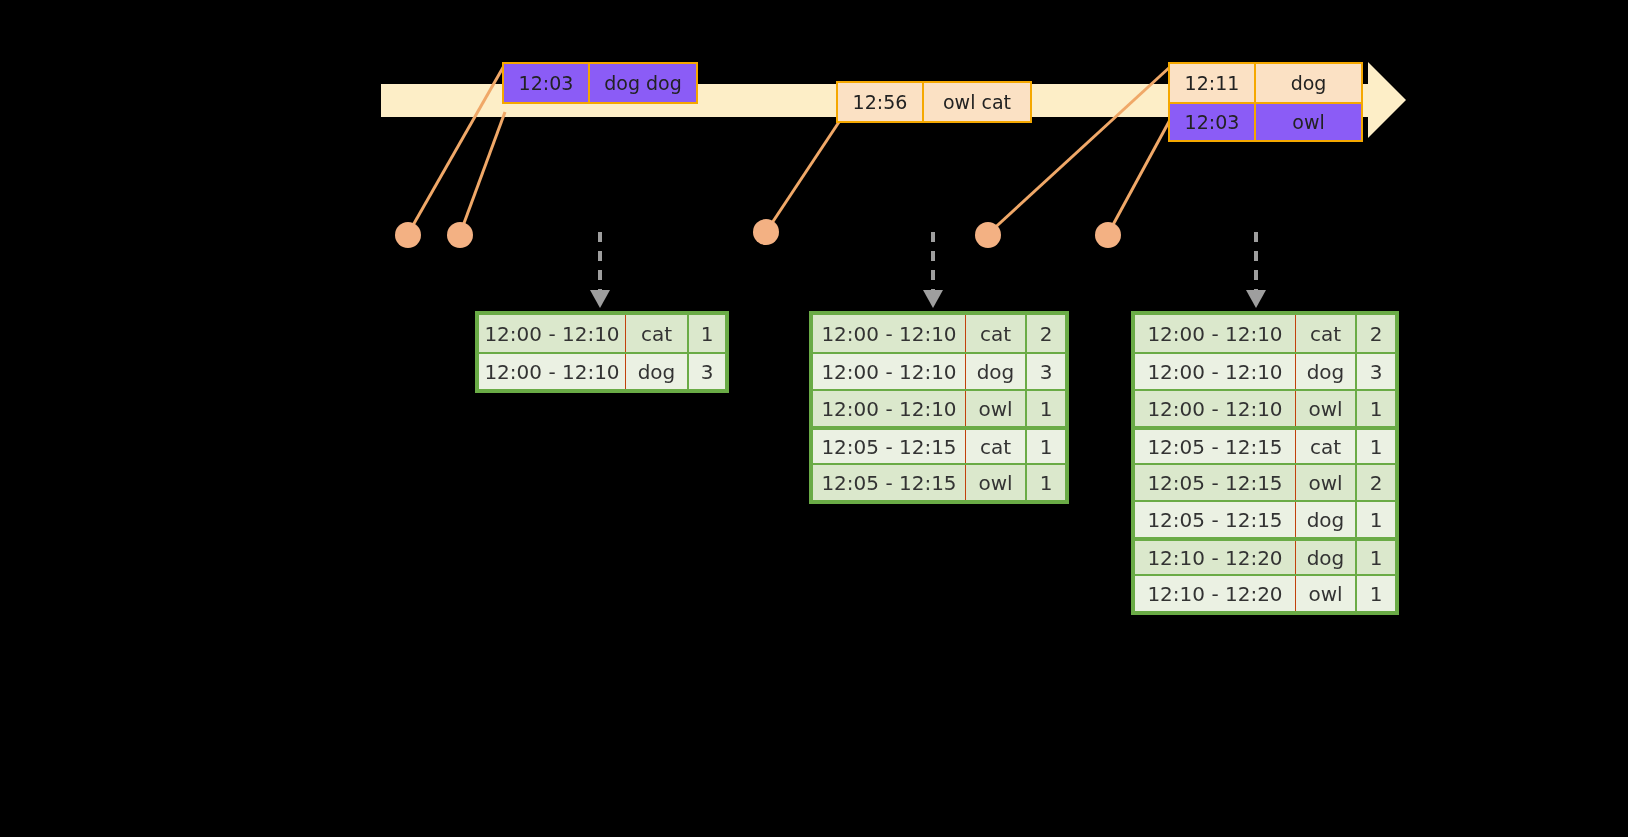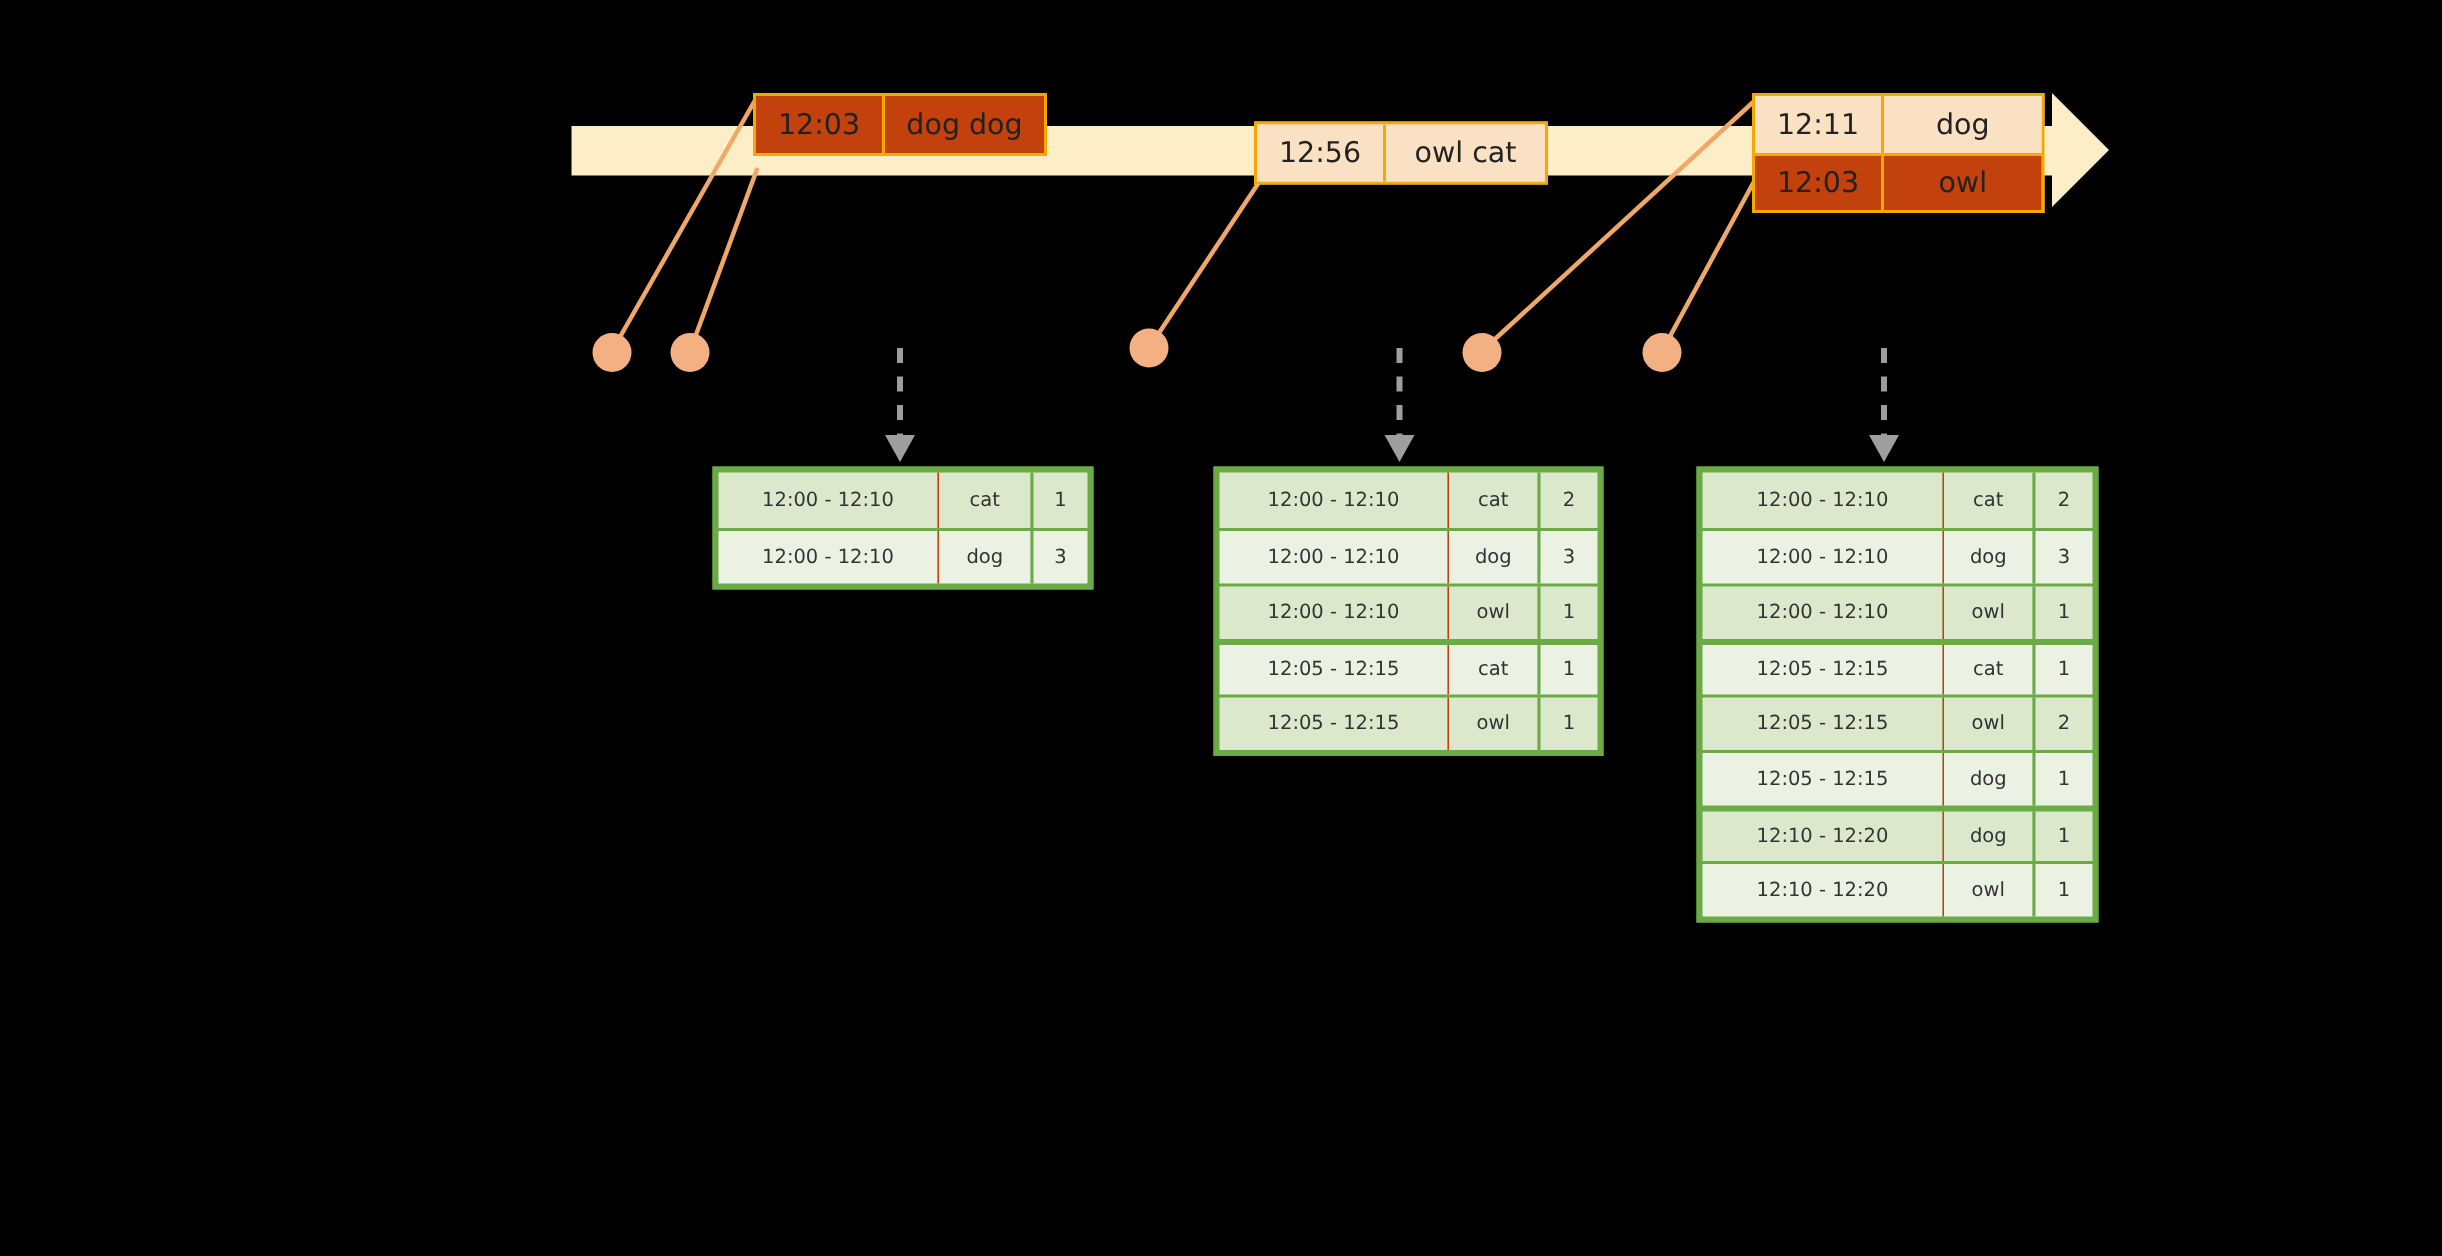--- a/index.html
+++ b/index.html
@@ -26,21 +26,21 @@
     position:absolute;
     border:2px solid #f5a800;
     box-sizing:border-box;
     background:#fdeec7;
   }
   .evt-row{
     display:flex;
     box-sizing:border-box;
     height:38px;
   }
-  .evt-row.alt .evt-time,.evt-row.alt .evt-words{background:#c2410c;}
+  .evt-row.alt .evt-time,.evt-row.alt .evt-words{background:#8b5cf6;}
   .evt-row + .evt-row{border-top:2px solid #f5a800;}
   .evt-time{
     width:84px;
     background:#fbe1c4;
     display:flex;align-items:center;justify-content:center;
     font-size:19px;color:#222;
     box-sizing:border-box;
   }
   .evt-words{
     flex:1;
@@ -68,21 +68,21 @@
   }
   .res-row{
     display:flex;
     height:37px;
     box-sizing:border-box;
   }
   .res-row + .res-row{border-top:2px solid #6aab46;}
   .res-row.sep + .res-row{border-top:4px solid #6aab46;}
   .res-win,.res-word,.res-cnt{
     display:flex;align-items:center;justify-content:center;
-    font-size:13px;color:#333;
+    font-size:20px;color:#333;
     box-sizing:border-box;
     background:#dbe8cc;
   }
   .res-row.light .res-win,.res-row.light .res-word,.res-row.light .res-cnt{background:#ebf1e3;}
   .res-win{width:146px;}
   .res-word{width:62px;border-left:1px solid #c2410c;}
   .res-cnt{width:38px;border-left:2px solid #6aab46;}
 
   #tbl1{left:475px;top:311px;}
   #tbl2{left:809px;top:311px;}

